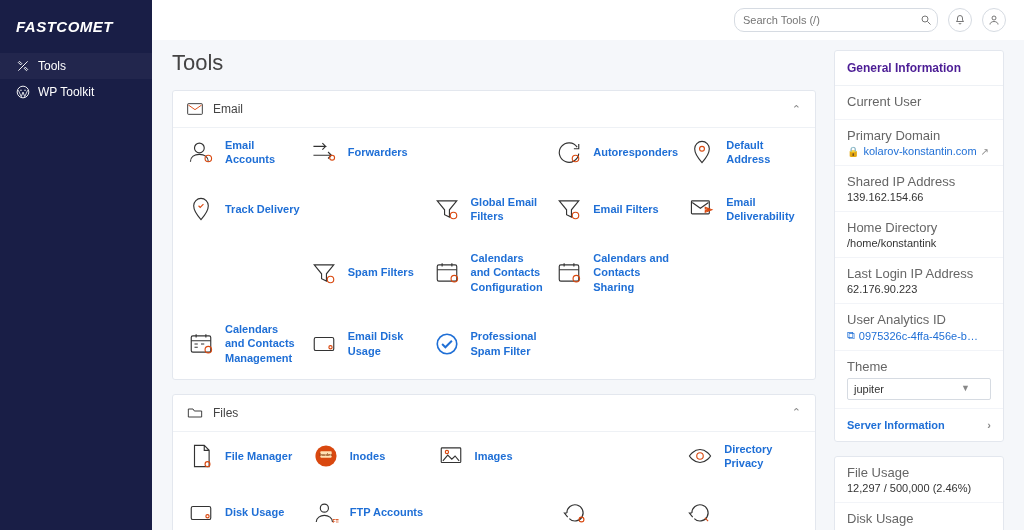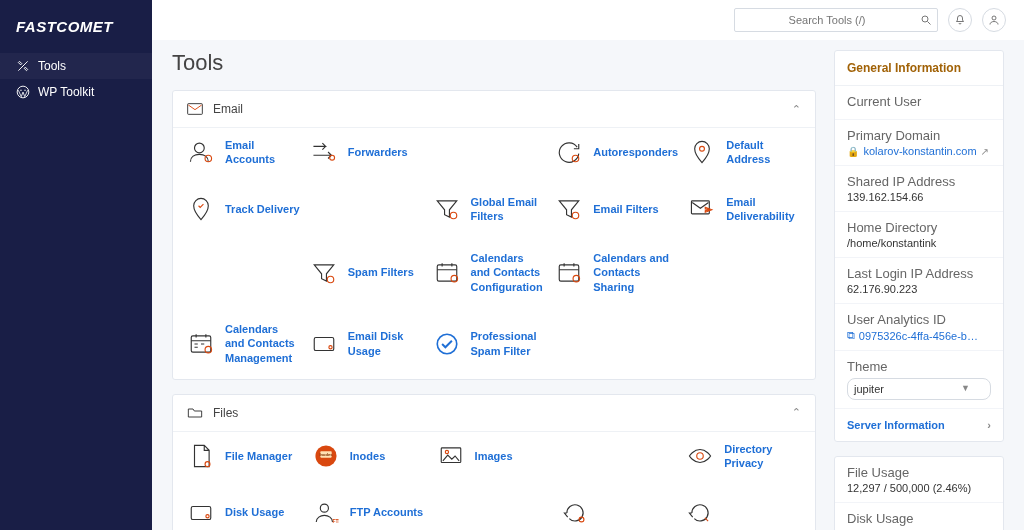--- a/index.html
+++ b/index.html
@@ -7,44 +7,44 @@
 .app { display: flex; height: 530px; }
 .sidebar { width: 152px; background: #191e46; color: #fff; flex-shrink: 0; }
 .logo { padding: 18px 16px; font-weight: 800; font-style: italic; font-size: 15px; letter-spacing: 0.5px; }
 .logo b { font-style: italic; }
 .nav-item { display: flex; align-items: center; gap: 8px; padding: 6px 16px; cursor: pointer; font-size: 12px; }
 .nav-item.active { background: rgba(255,255,255,0.04); }
 .nav-icon { width: 14px; height: 14px; display: inline-flex; align-items: center; justify-content: center; }
 .main { flex: 1; display: flex; flex-direction: column; overflow: hidden; }
 .topbar { height: 40px; display: flex; align-items: center; justify-content: flex-end; padding: 0 18px; gap: 10px; background: #fff; }
 .search-wrap { position: relative; width: 204px; }
-.search-input { width: 100%; border: 1px solid #d6dbe2; border-radius: 2px; padding: 4px 26px 4px 8px; font-size: 11px; height: 24px; text-align: center; }
+.search-input { width: 100%; border: 1px solid #d6dbe2; border-radius: 10px; padding: 4px 26px 4px 8px; font-size: 11px; height: 24px; }
 .search-glass { position: absolute; right: 6px; top: 50%; transform: translateY(-50%); color: #777; font-size: 12px; }
 .circle-btn { width: 24px; height: 24px; border: 1px solid #d6dbe2; border-radius: 50%; display: flex; align-items: center; justify-content: center; color: #555; cursor: pointer; font-size: 12px; background: #fff; }
 .content { flex: 1; overflow-y: auto; padding: 10px 20px 20px 20px; display: flex; gap: 18px; }
 .left-col { flex: 1; min-width: 0; }
 .right-col { width: 170px; flex-shrink: 0; }
 h1.page-title { font-size: 22px; font-weight: 400; color: #444; margin-bottom: 14px; }
 .panel { background: #fff; border: 1px solid #e3e7ee; border-radius: 3px; margin-bottom: 14px; }
 .panel-h { display: flex; align-items: center; gap: 10px; padding: 10px 14px; border-bottom: 1px solid #eef1f5; }
 .panel-h .ph-icon { width: 16px; height: 16px; display: flex; align-items: center; justify-content: center; }
 .panel-h .ph-title { font-size: 12px; color: #444; flex: 1; }
 .panel-h .chev { color: #888; font-size: 11px; }
 .panel-body { padding: 10px 14px 14px 14px; display: grid; grid-template-columns: repeat(5, 1fr); gap: 28px 10px; font-weight: bold; }
 .tool { display: flex; align-items: center; gap: 10px; cursor: pointer; }
 .tool-icon { width: 28px; height: 28px; flex-shrink: 0; display: flex; align-items: center; justify-content: center; }
 .tool-label { font-size: 11px; color: #1f6fd6; line-height: 1.3; }
 .info-panel { background: #fff; border: 1px solid #e3e7ee; border-radius: 3px; margin-bottom: 14px; }
-.info-h { padding: 10px 12px; font-weight: 600; font-size: 12px; color: #a16207; border-bottom: 1px solid #eef1f5; }
+.info-h { padding: 10px 12px; font-weight: 600; font-size: 12px; color: #4c1d95; border-bottom: 1px solid #eef1f5; }
 .info-row { padding: 8px 12px; border-bottom: 1px solid #f2f4f8; }
 .info-row:last-child { border-bottom: none; }
 .info-label { font-size: 13px; color: #666; margin-bottom: 2px; }
 .info-value { font-size: 11px; color: #333; display: flex; align-items: center; gap: 4px; }
 .info-value.link { color: #1f6fd6; }
-.theme-select { width: 100%; border: 1px solid #d6dbe2; border-radius: 8px; padding: 4px 20px 4px 6px; font-size: 11px; background: #fff; position: relative; display: flex; align-items: flex-start; justify-content: space-between; cursor: pointer; }
+.theme-select { width: 100%; border: 1px solid #d6dbe2; border-radius: 2px; padding: 4px 20px 4px 6px; font-size: 11px; background: #fff; position: relative; display: flex; align-items: flex-start; justify-content: space-between; cursor: pointer; }
 .server-info { padding: 10px 12px; display: flex; justify-content: space-between; align-items: center; color: #1f6fd6; font-size: 11px; cursor: pointer; font-weight: bold; }
 svg { display: block; }
 .ico-stroke { fill: none; stroke: #d9480f; stroke-width: 1.4; }
 .ico-stroke2 { fill: none; stroke: #333; stroke-width: 1.4; }
 .lock-mini { font-size: 10px; color: #888; }
 .ext-link { font-size: 10px; color: #888; }
 </style>
 </head>
 <body>
 

